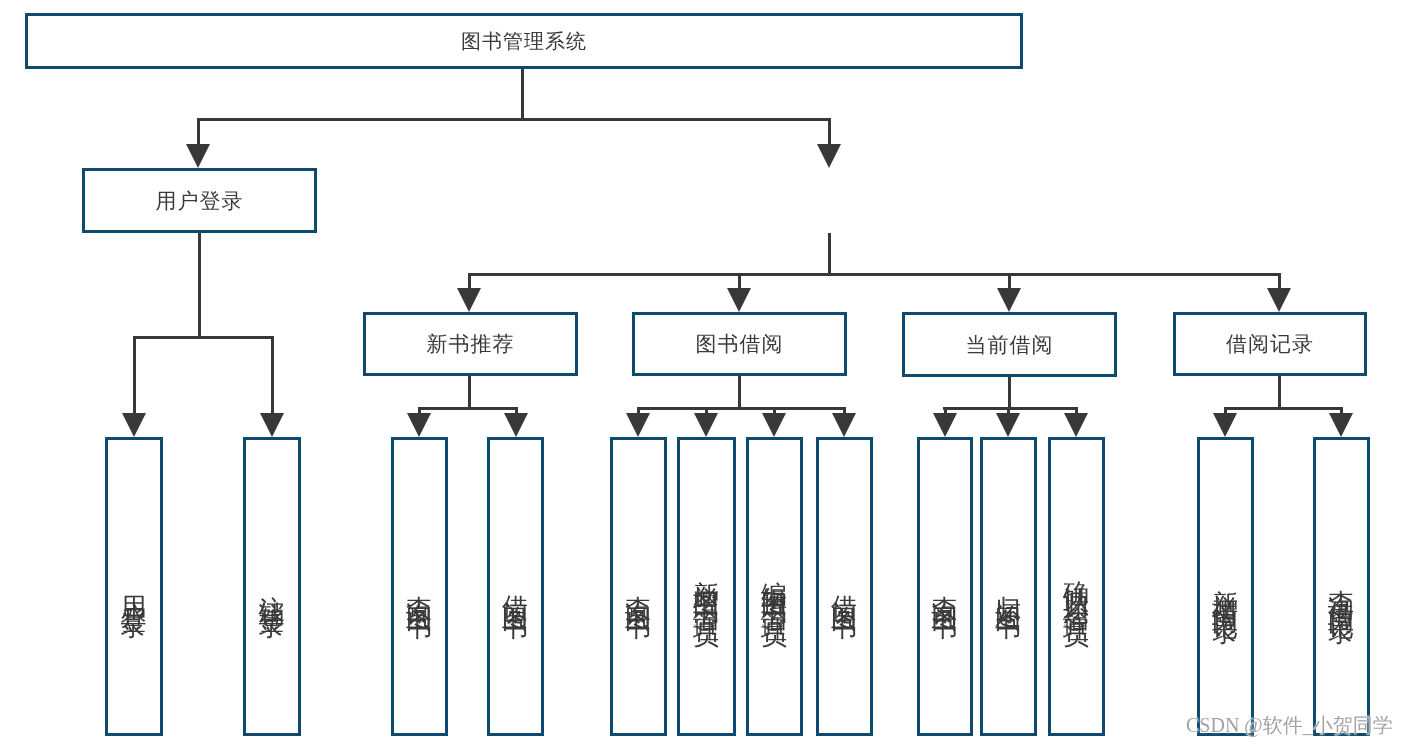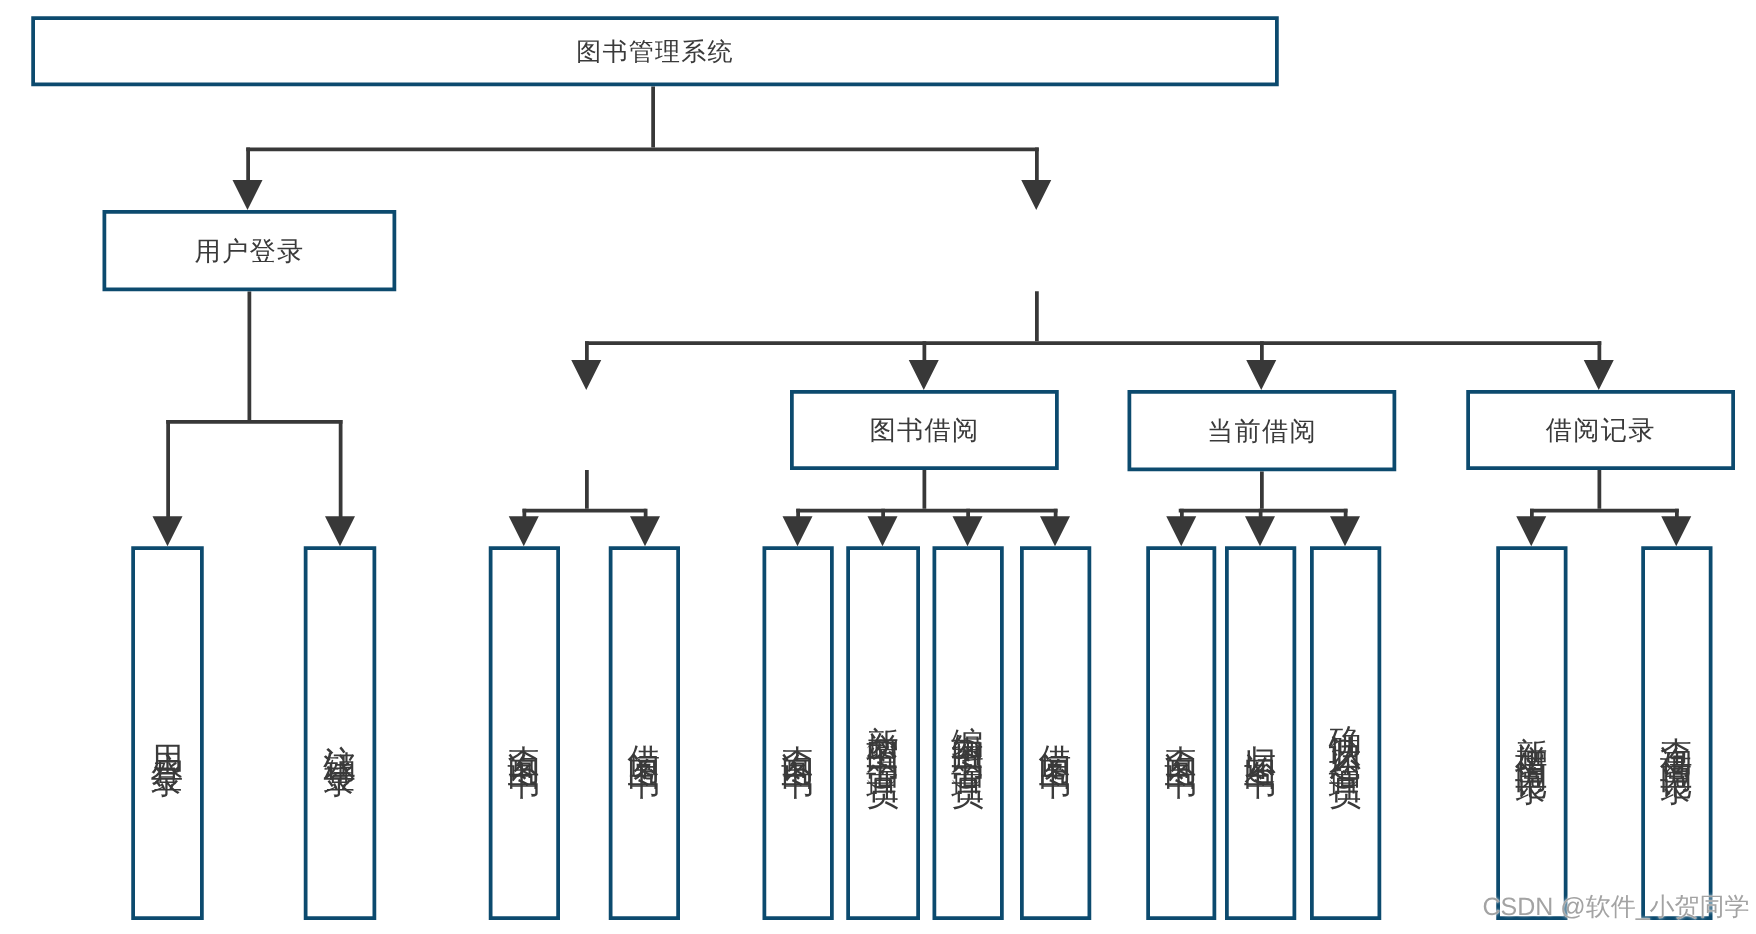--- a/index.html
+++ b/index.html
@@ -28,21 +28,21 @@
     border-left:12px solid transparent; border-right:12px solid transparent;
     border-top:24px solid #383838;
   }
   
   #bx-root {left:25px;  top:13px;  width:998px; height:56px;}
   #bx-login{left:82px;  top:168px; width:235px; height:65px;}
   #bx-mgmt {left:712px; top:168px; width:235px; height:65px;}
   #bx-l31  {left:363px; top:312px; width:215px; height:64px;}
   #bx-l32  {left:632px; top:312px; width:215px; height:64px;}
   #bx-l33  {left:902px; top:312px; width:215px; height:65px;}
-  #bx-l34  {left:1173px;top:312px; width:215px; height:64px;}
+  #bx-l34  {left:1173px;top:312px; width:194px; height:64px;}
   #bx-v1 {left:105px;  width:58px;}
   #bx-v2 {left:243px;  width:58px;}
   #bx-v3 {left:391px;  width:57px;}
   #bx-v4 {left:487px;  width:57px;}
   #bx-v5 {left:610px;  width:57px;}
   #bx-v6 {left:677px;  width:59px;}
   #bx-v7 {left:746px;  width:57px;}
   #bx-v8 {left:816px;  width:57px;}
   #bx-v9 {left:917px;  width:56px;}
   #bx-v10{left:980px;  width:57px;}
@@ -91,20 +91,21 @@
   .ar4 { top:413px; }
   #ar-4a {left:407px;}  #ar-4b {left:504px;}
   #ar-5a {left:626px;}  #ar-5b {left:694px;}  #ar-5c {left:762px;}  #ar-5d {left:832px;}
   #ar-6a {left:933px;}  #ar-6b {left:996px;}  #ar-6c {left:1064px;}
   #ar-7a {left:1213px;} #ar-7b {left:1329px;}
   
   .watermark {
     position:absolute; left:1186px; top:712px; z-index:10;
     font-size:20px; color:#a3a3a3; white-space:nowrap;
     text-shadow:0 0 3px #ffffff, 0 0 1px #ffffff;
+    font-family:Liberation Serif, serif;
   }
 </style>
 </head>
 <body>
 
 <div class="canvas">
 
   <div class="vl" id="ln-root-feed"></div>
   <div class="hl" id="ln-bus1"></div>
   <div class="vl" id="ln-d1a"></div>
@@ -162,20 +163,23 @@
   <div class="ar ar4" id="ar-7b"></div>
 
   <div class="box hbox" id="bx-root">
     <span>图书管理系统</span>
   </div>
 
   <div class="box hbox" id="bx-login">
     <span>用户登录</span>
   </div>
 
+  <div class="box hbox" id="bx-l31">
+    <span>新书推荐</span>
+  </div>
   <div class="box hbox" id="bx-l33">
     <span>当前借阅</span>
   </div>
   <div class="box hbox" id="bx-l32">
     <span>图书借阅</span>
   </div>
   <div class="box hbox" id="bx-l34">
     <span>借阅记录</span>
   </div>
 

